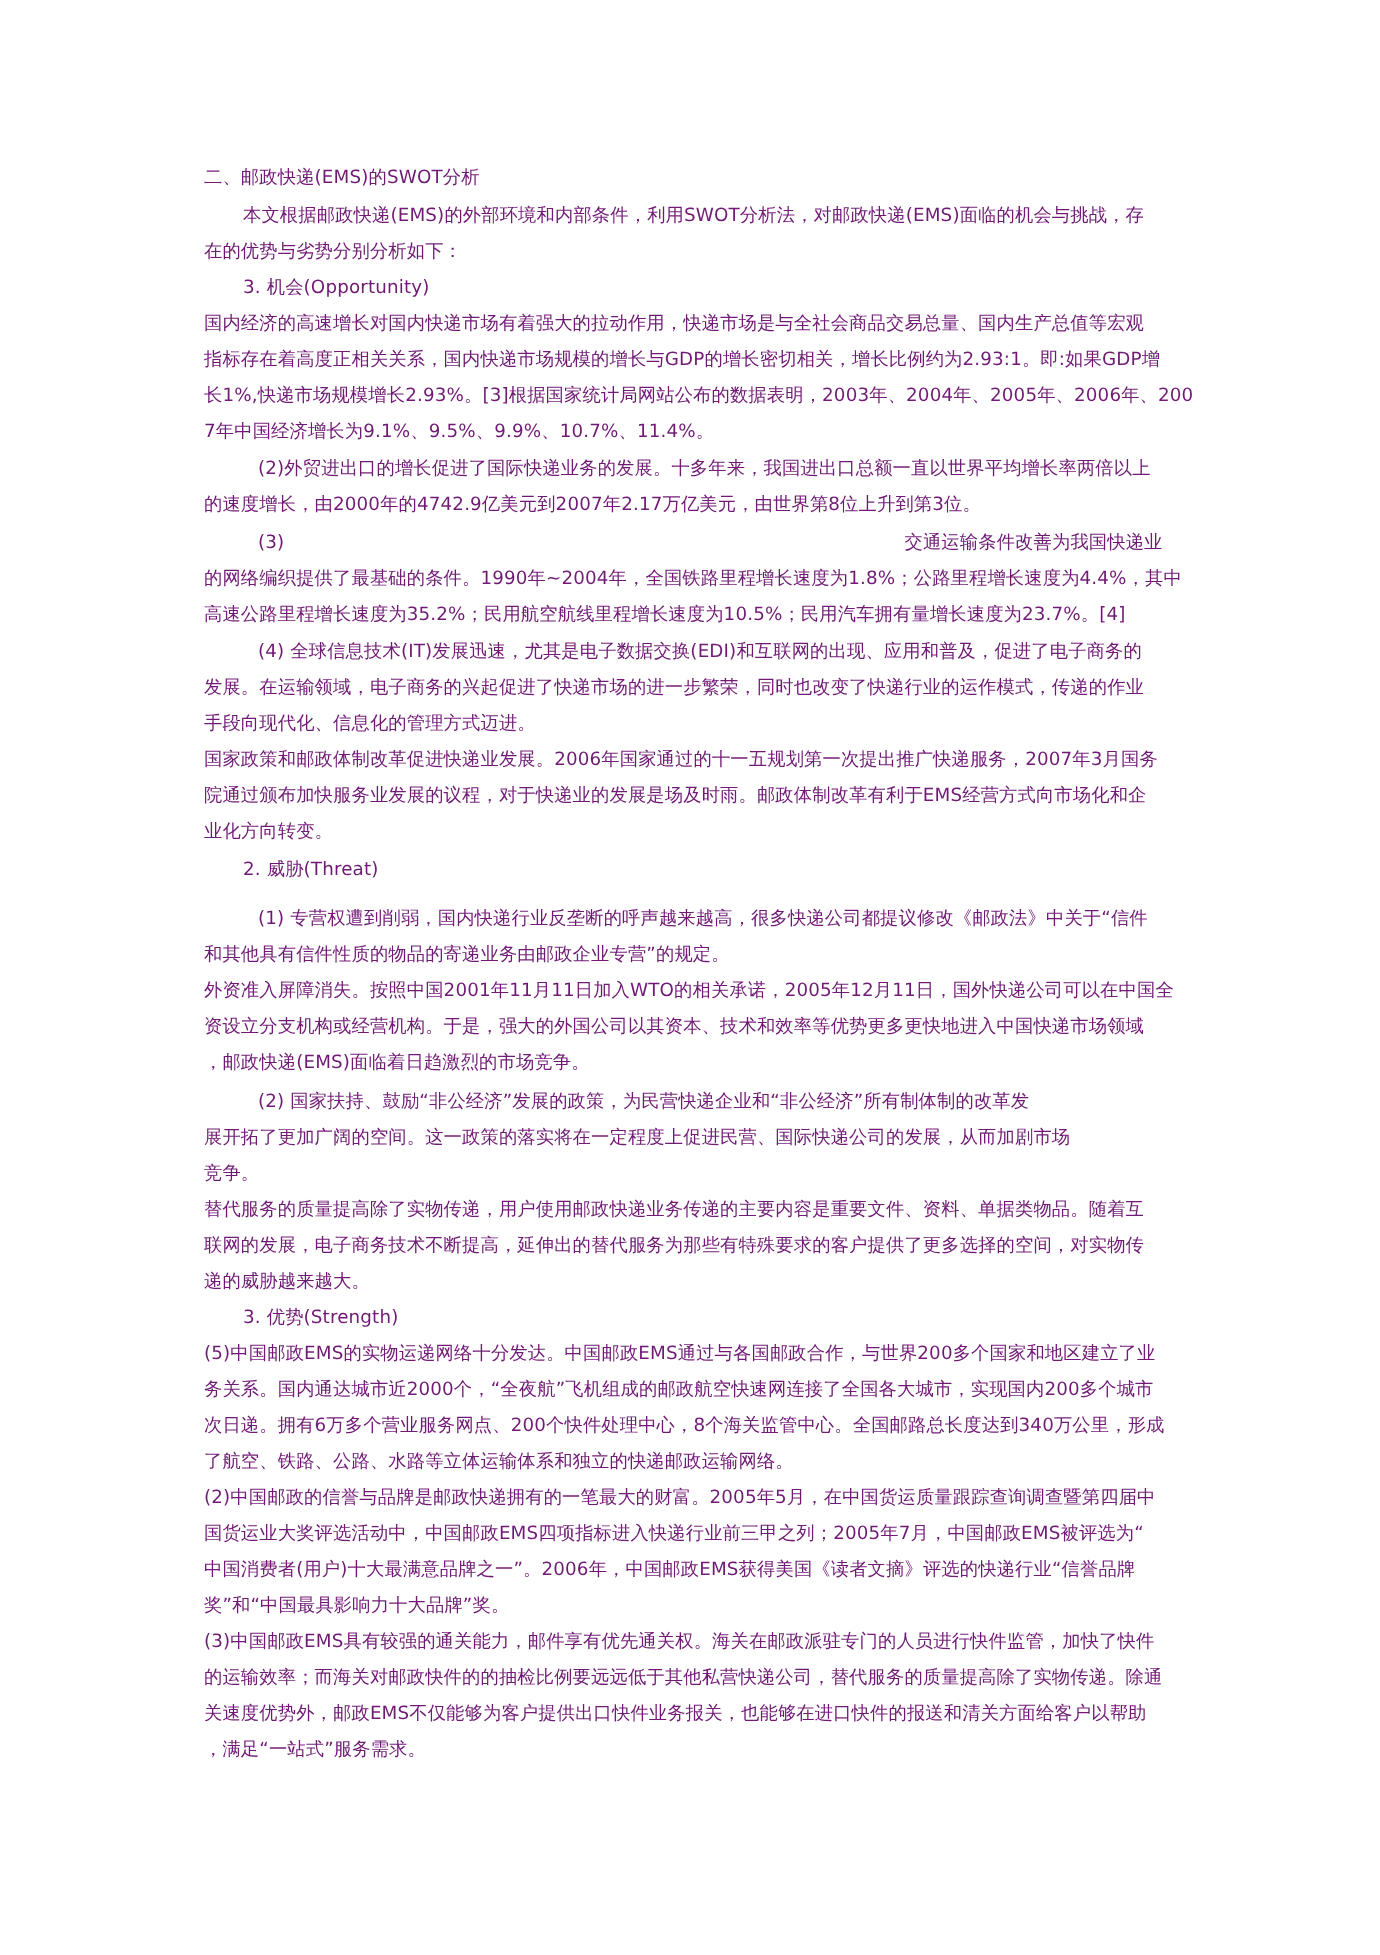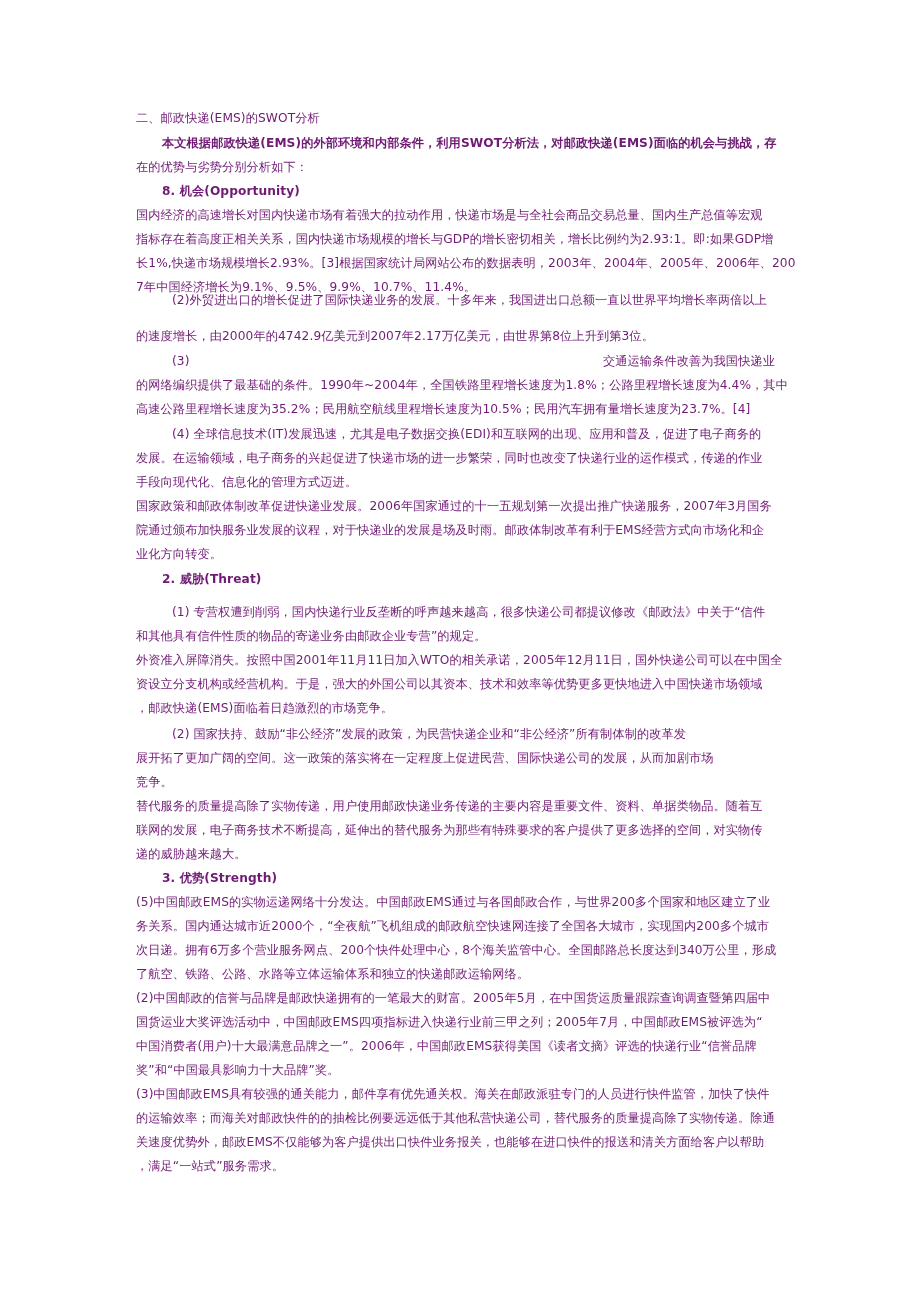--- a/index.html
+++ b/index.html
@@ -3,40 +3,40 @@
 <meta charset="utf-8">
 <style>
   html, body { margin: 0; padding: 0; background: #ffffff; }
   body { width: 920px; height: 1303px; position: relative; overflow: hidden; }
   .page {
     position: absolute; left: 0; top: 0; width: 920px; height: 1303px;
     font-family: "DejaVu Sans", "Liberation Sans", sans-serif;
     color: #701a75; font-size: 12.2px;
   }
   .ln { position: absolute; left: 136px; white-space: nowrap; line-height: 16px; letter-spacing: 0.1px; }
-  .ind1 { left: 162px; font-weight: bold; }
+  .ind1 { left: 162px; }
   .ind2 { left: 172px; }
   .rt { left: 603px; }
 </style>
 </head>
 <body>
 
 <div class="page">
   <div class="ln" style="top:110px">二、邮政快递(EMS)的SWOT分析</div>
 
   <div class="ln ind1" style="top:135px">本文根据邮政快递(EMS)的外部环境和内部条件，利用SWOT分析法，对邮政快递(EMS)面临的机会与挑战，存</div>
   <div class="ln" style="top:159px">在的优势与劣势分别分析如下：</div>
 
-  <div class="ln ind1" style="top:183px">8.  机会(Opportunity)</div>
+  <div class="ln ind1" style="top:183px">3.  机会(Opportunity)</div>
   <div class="ln" style="top:207px">国内经济的高速增长对国内快递市场有着强大的拉动作用，快递市场是与全社会商品交易总量、国内生产总值等宏观</div>
   <div class="ln" style="top:231px">指标存在着高度正相关关系，国内快递市场规模的增长与GDP的增长密切相关，增长比例约为2.93:1。即:如果GDP增</div>
   <div class="ln" style="top:255px">长1%,快递市场规模增长2.93%。[3]根据国家统计局网站公布的数据表明，2003年、2004年、2005年、2006年、200</div>
   <div class="ln" style="top:279px">7年中国经济增长为9.1%、9.5%、9.9%、10.7%、11.4%。</div>
 
-  <div class="ln ind2" style="top:292px">(2)外贸进出口的增长促进了国际快递业务的发展。十多年来，我国进出口总额一直以世界平均增长率两倍以上</div>
+  <div class="ln ind2" style="top:304px">(2)外贸进出口的增长促进了国际快递业务的发展。十多年来，我国进出口总额一直以世界平均增长率两倍以上</div>
   <div class="ln" style="top:328px">的速度增长，由2000年的4742.9亿美元到2007年2.17万亿美元，由世界第8位上升到第3位。</div>
 
   <div class="ln ind2" style="top:353px">(3)</div>
   <div class="ln rt" style="top:353px">交通运输条件改善为我国快递业</div>
   <div class="ln" style="top:377px">的网络编织提供了最基础的条件。1990年~2004年，全国铁路里程增长速度为1.8%；公路里程增长速度为4.4%，其中</div>
   <div class="ln" style="top:401px">高速公路里程增长速度为35.2%；民用航空航线里程增长速度为10.5%；民用汽车拥有量增长速度为23.7%。[4]</div>
 
   <div class="ln ind2" style="top:426px">(4)  全球信息技术(IT)发展迅速，尤其是电子数据交换(EDI)和互联网的出现、应用和普及，促进了电子商务的</div>
   <div class="ln" style="top:450px">发展。在运输领域，电子商务的兴起促进了快递市场的进一步繁荣，同时也改变了快递行业的运作模式，传递的作业</div>
   <div class="ln" style="top:474px">手段向现代化、信息化的管理方式迈进。</div>

